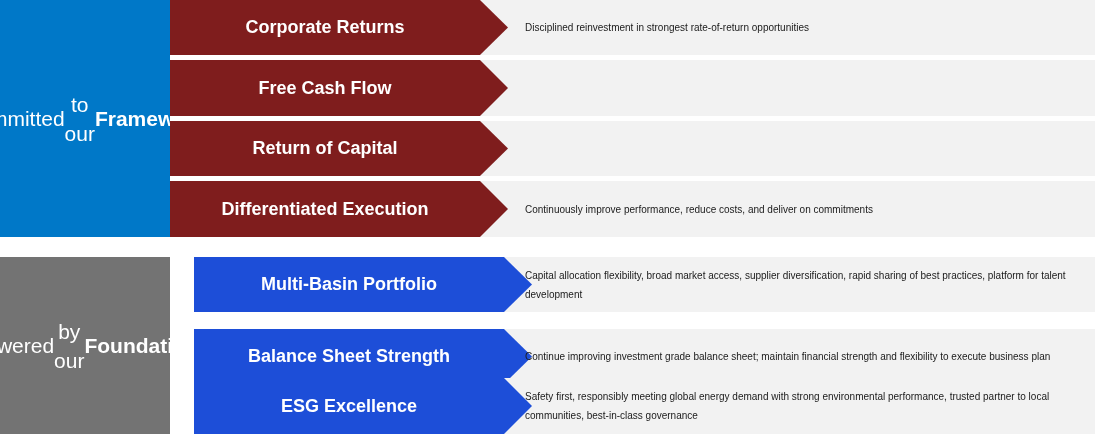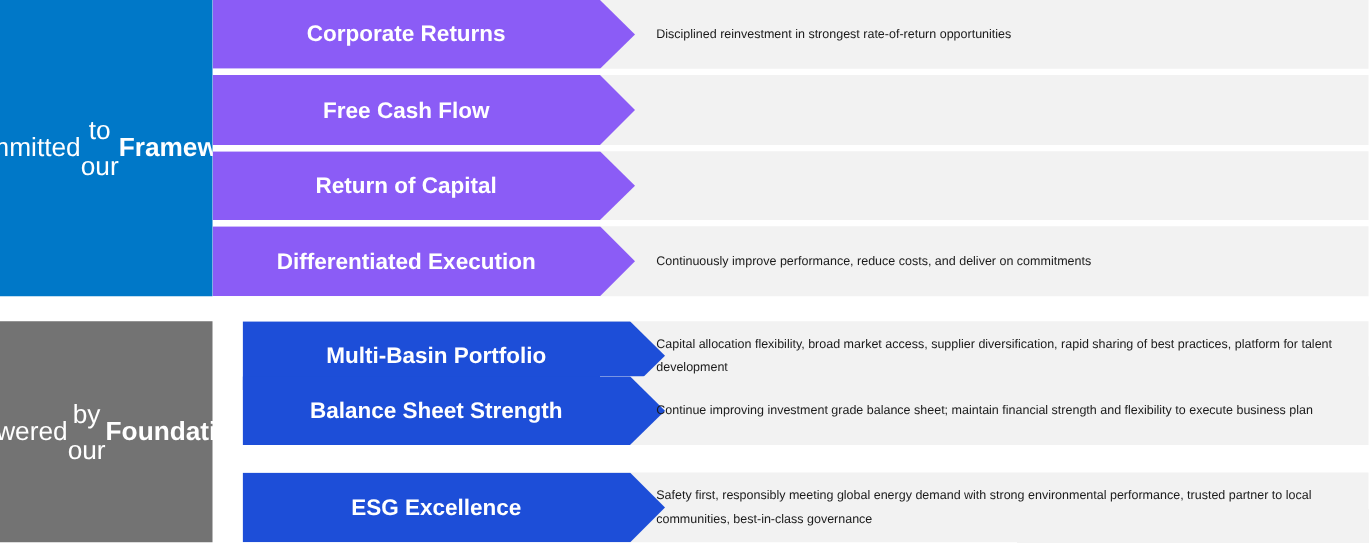--- a/index.html
+++ b/index.html
@@ -24,21 +24,21 @@
       position: absolute; left: 310px; top: 0; right: 0; height: 100%;
       background: #F2F2F2;
     }
     .row .chevron {
       position: absolute; left: 0; top: 0; width: 338px; height: 100%;
       clip-path: polygon(0 0, 310px 0, 338px 50%, 310px 100%, 0 100%);
       display: flex; align-items: center; justify-content: center;
       padding-right: 28px;
       color: #ffffff; font-weight: bold; font-size: 18px;
     }
-    .top .row .chevron { background: #8b5cf6; }
+    .top .row .chevron { background: #7f1d1d; }
     .bottom .row .chevron { background: #1d4ed8; margin-left: 24px; }
 
     .row .desc {
       position: absolute; left: 355px; top: 0; right: 12px; height: 100%;
       display: flex; align-items: center;
       color: #1a1a1a; font-size: 10px; line-height: 19px;
     }
   </style>
 </head>
 <body>
@@ -89,21 +89,21 @@
   </div>
 
   <div class="row" style="top:0;height:55px;">
     <div class="desc-bg"></div>
     <div class="chevron">
       <span>Multi-Basin Portfolio</span>
     </div>
     <div class="desc">Capital allocation flexibility, broad market access, supplier diversification, rapid sharing of best practices, platform for talent development</div>
   </div>
 
-  <div class="row" style="top:44px;height:55px;padding-left:12px;">
+  <div class="row" style="top:72px;height:55px;padding-left:12px;">
     <div class="desc-bg"></div>
     <div class="chevron">
       <span>Balance Sheet Strength</span>
     </div>
     <div class="desc">Continue improving investment grade balance sheet; maintain financial strength and flexibility to execute business plan</div>
   </div>
 
   <div class="row" style="top:121px;height:56px;">
     <div class="desc-bg"></div>
     <div class="chevron">

